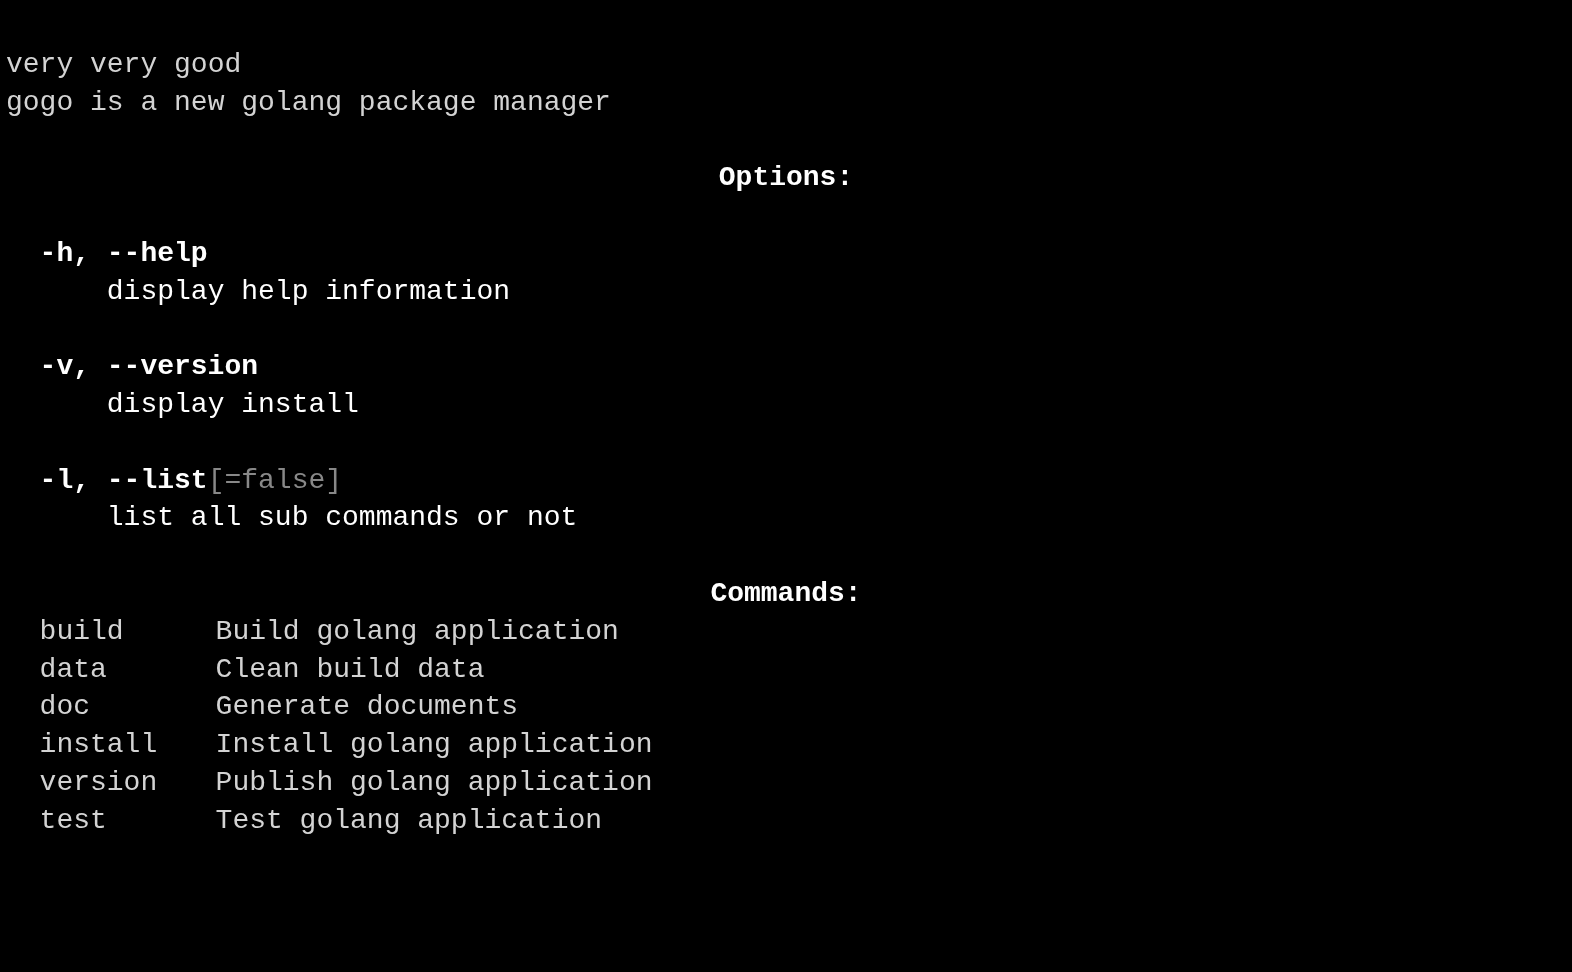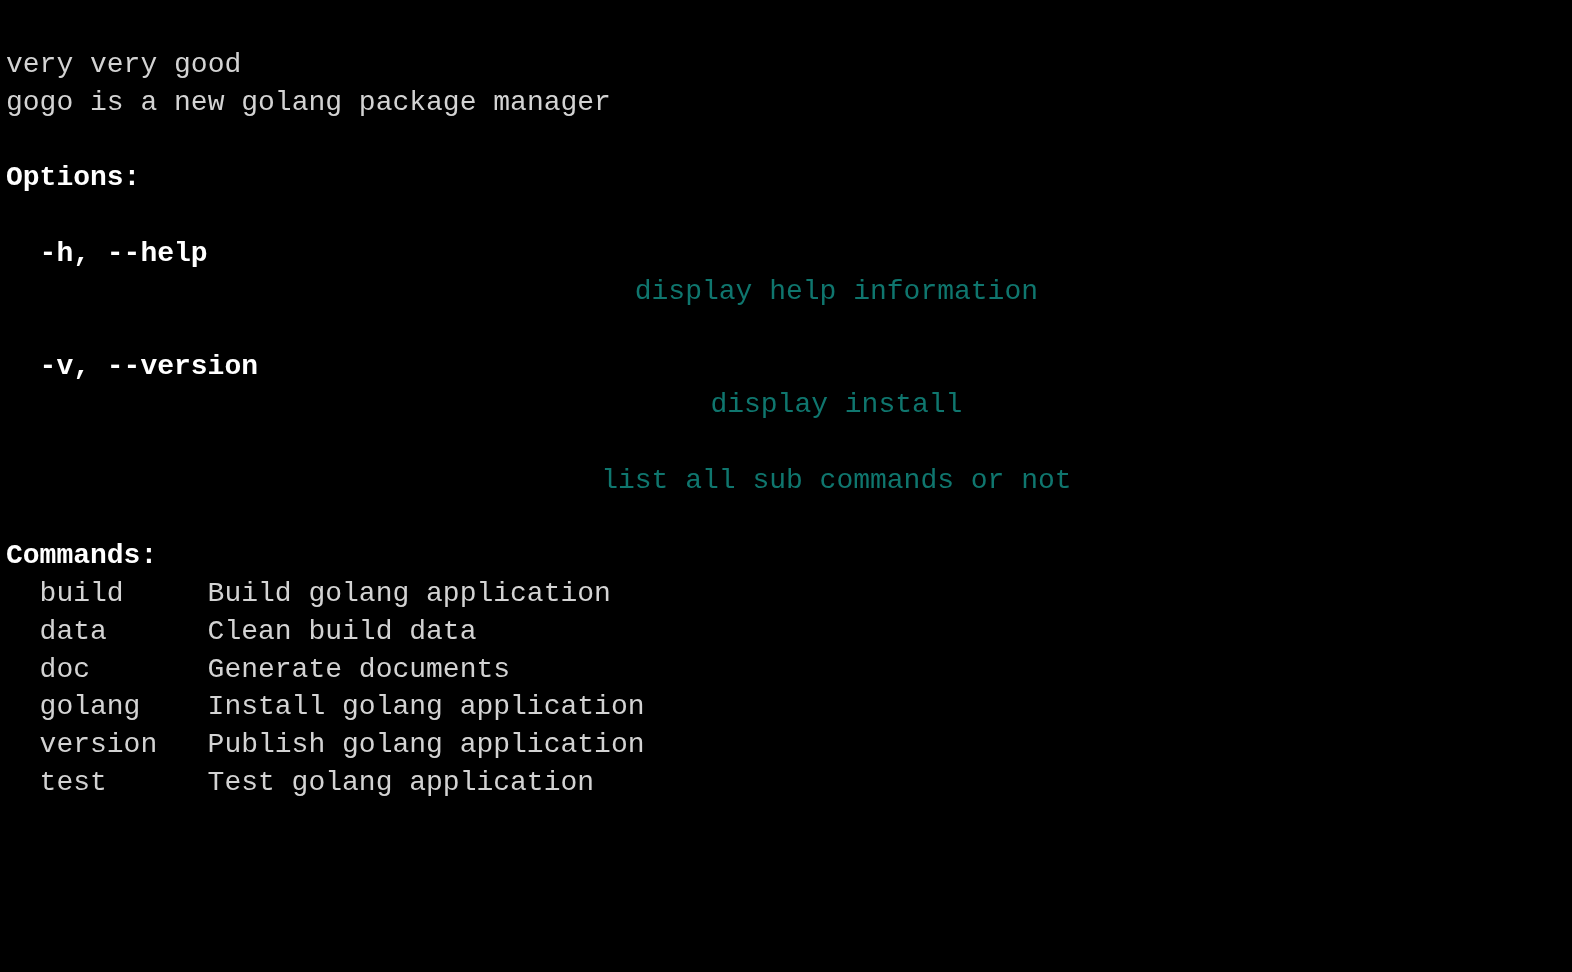--- a/index.html
+++ b/index.html
@@ -23,45 +23,46 @@
     }
     .desc {
       color: #d3d3d3;
     }
     .blank-line {
       height: 1.35em;
     }
     .section-header {
       font-weight: bold;
       color: #ffffff;
+      text-align: center;
     }
     .option-flag {
       font-weight: bold;
       color: #ffffff;
       margin-left: 2ch;
     }
     .option-default {
       font-weight: normal;
       color: #888888;
     }
     .option-desc {
       margin-left: 6ch;
-      color: #0f766e;
-      text-align: center;
+      color: #ffffff;
     }
     .command-line {
       margin-left: 2ch;
       color: #d3d3d3;
     }
     .command-name {
       display: inline-block;
       width: 10ch;
     }
     .command-desc {
       display: inline;
+      margin-left: 8px;
     }
   </style>
 </head>
 <body>
 
 <div>
   <div class="blank-line"></div>
   <div class="desc">very very good</div>
   <div class="desc">gogo is a new golang package manager</div>
   <div class="blank-line"></div>
@@ -78,37 +79,40 @@
 
   <div>
     <div class="option-flag">
       <span>-v, --version</span><span class="option-default"></span>
     </div>
     <div class="option-desc">display install</div>
   </div>
   <div class="blank-line"></div>
 
   <div>
+    <div class="option-flag">
+      <span>-l, --list</span><span class="option-default">[=false]</span>
+    </div>
     <div class="option-desc">list all sub commands or not</div>
   </div>
   <div class="blank-line"></div>
 
   <div class="section-header">Commands:</div>
 
   <div class="command-line">
     <span class="command-name">build</span><span class="command-desc">Build golang application</span>
   </div>
   <div class="command-line">
     <span class="command-name">data</span><span class="command-desc">Clean build data</span>
   </div>
   <div class="command-line">
     <span class="command-name">doc</span><span class="command-desc">Generate documents</span>
   </div>
   <div class="command-line">
-    <span class="command-name">golang</span><span class="command-desc">Install golang application</span>
+    <span class="command-name">install</span><span class="command-desc">Install golang application</span>
   </div>
   <div class="command-line">
     <span class="command-name">version</span><span class="command-desc">Publish golang application</span>
   </div>
   <div class="command-line">
     <span class="command-name">test</span><span class="command-desc">Test golang application</span>
   </div>
 </div>
 
 </body></html>

